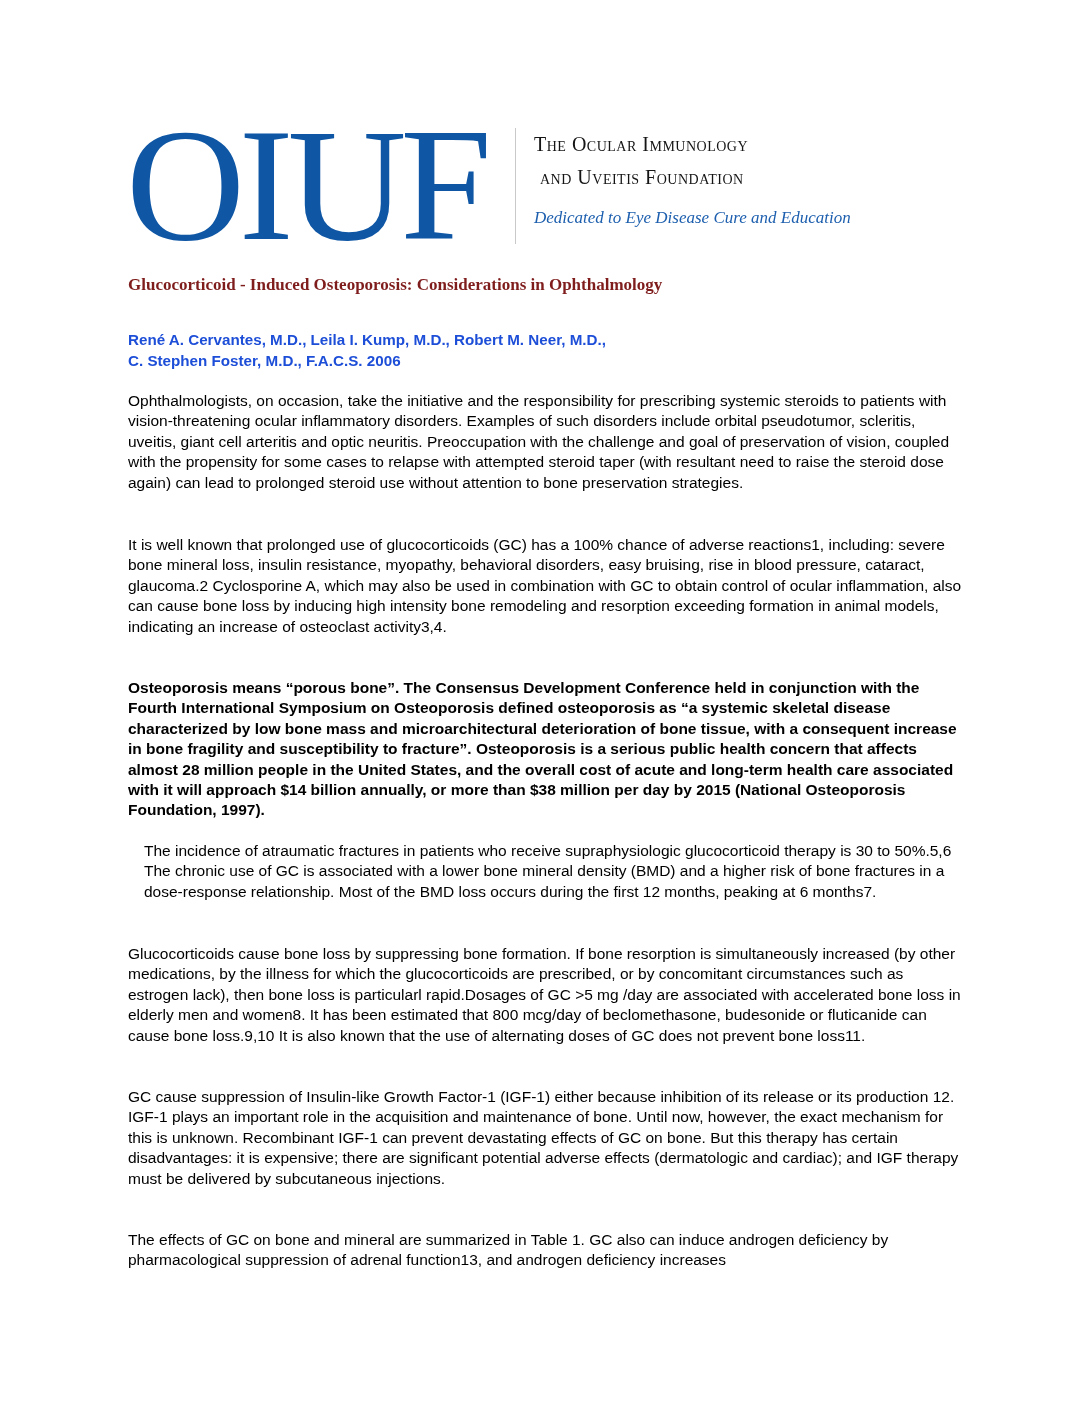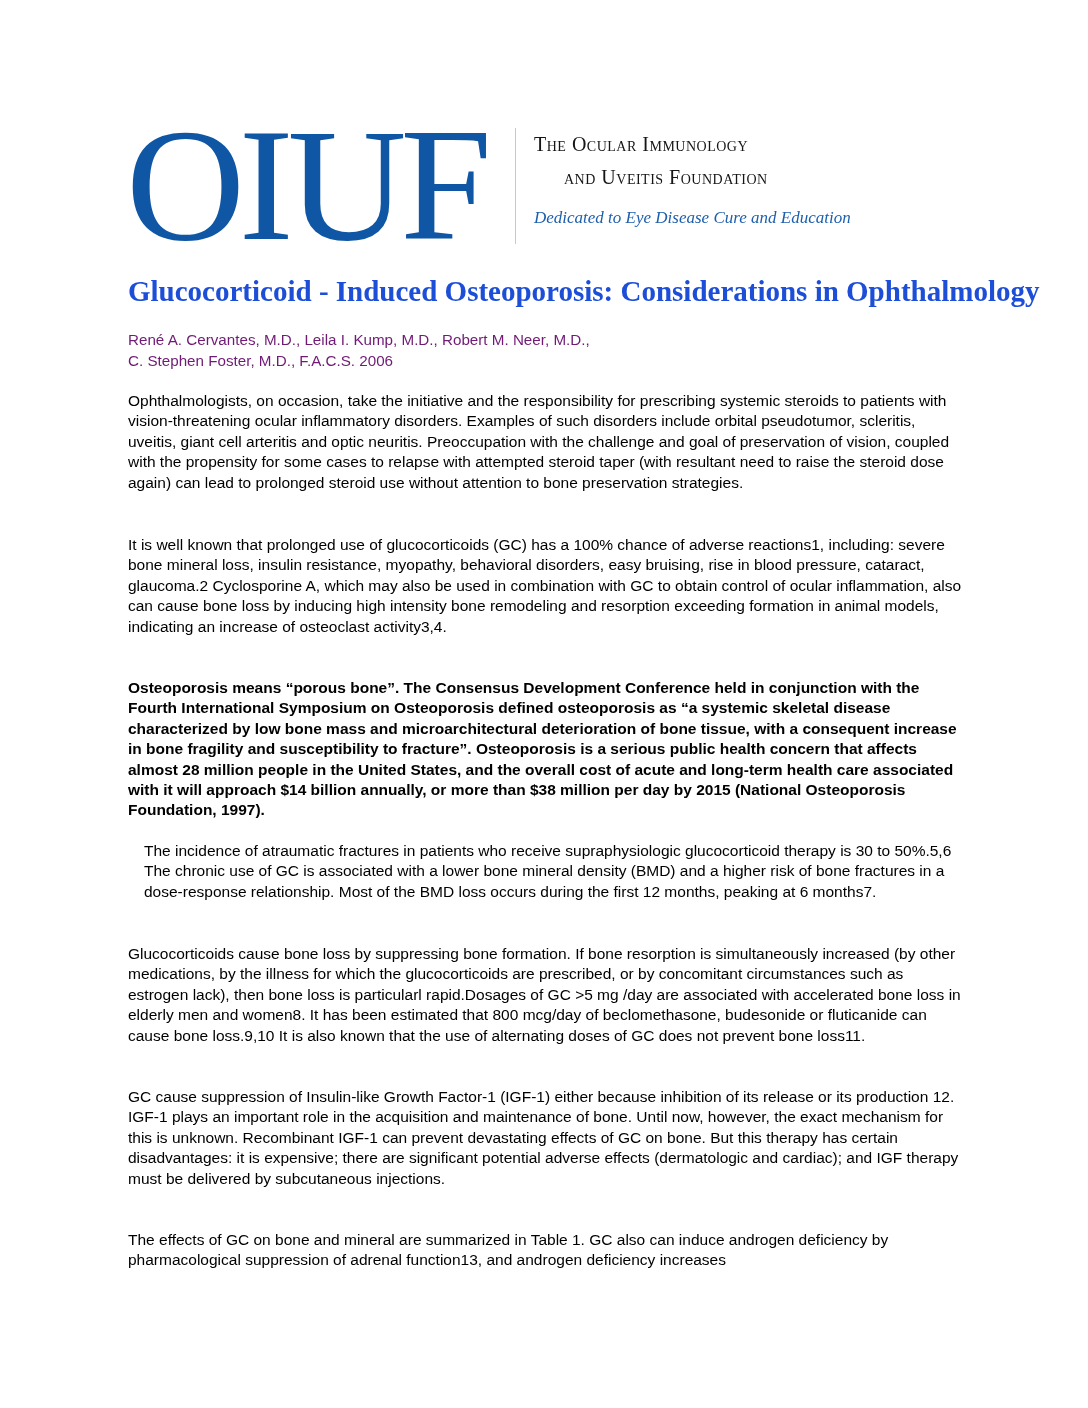--- a/index.html
+++ b/index.html
@@ -50,52 +50,51 @@
       color: #151515;
       font-size: 20px;
       line-height: 33px;
       font-variant: small-caps;
       letter-spacing: 0.5px;
       white-space: nowrap;
     }
     .logo-name .line2 {
       display: block;
       padding-left: 6px;
-      margin-left: 24px;
     }
     .logo-tagline {
       position: absolute;
       left: 408px;
       top: 86px;
       font-family: "Liberation Serif", "DejaVu Serif", serif;
       font-style: italic;
       color: #1d5fae;
       font-size: 17px;
       white-space: nowrap;
     }
     .doc-title {
       position: absolute;
       left: 128px;
       top: 275px;
       margin: 0;
       font-family: "Liberation Serif", "DejaVu Serif", serif;
       font-weight: bold;
-      font-size: 29px;
-      color: #1d4ed8;
+      font-size: 17px;
+      color: #7f1d1d;
       white-space: nowrap;
     }
     .authors {
       position: absolute;
       left: 128px;
       top: 330px;
       font-family: "Liberation Sans", "DejaVu Sans", sans-serif;
-      font-weight: normal;
+      font-weight: bold;
       font-size: 15.2px;
       line-height: 20.5px;
-      color: #701a75;
+      color: #1d4ed8;
     }
     .authors span { display: block; white-space: nowrap; }
     .body-text {
       position: absolute;
       left: 128px;
       width: 836px;
       margin: 0;
       font-family: "Liberation Sans", "DejaVu Sans", sans-serif;
       font-size: 15.5px;
       line-height: 20.4px;

